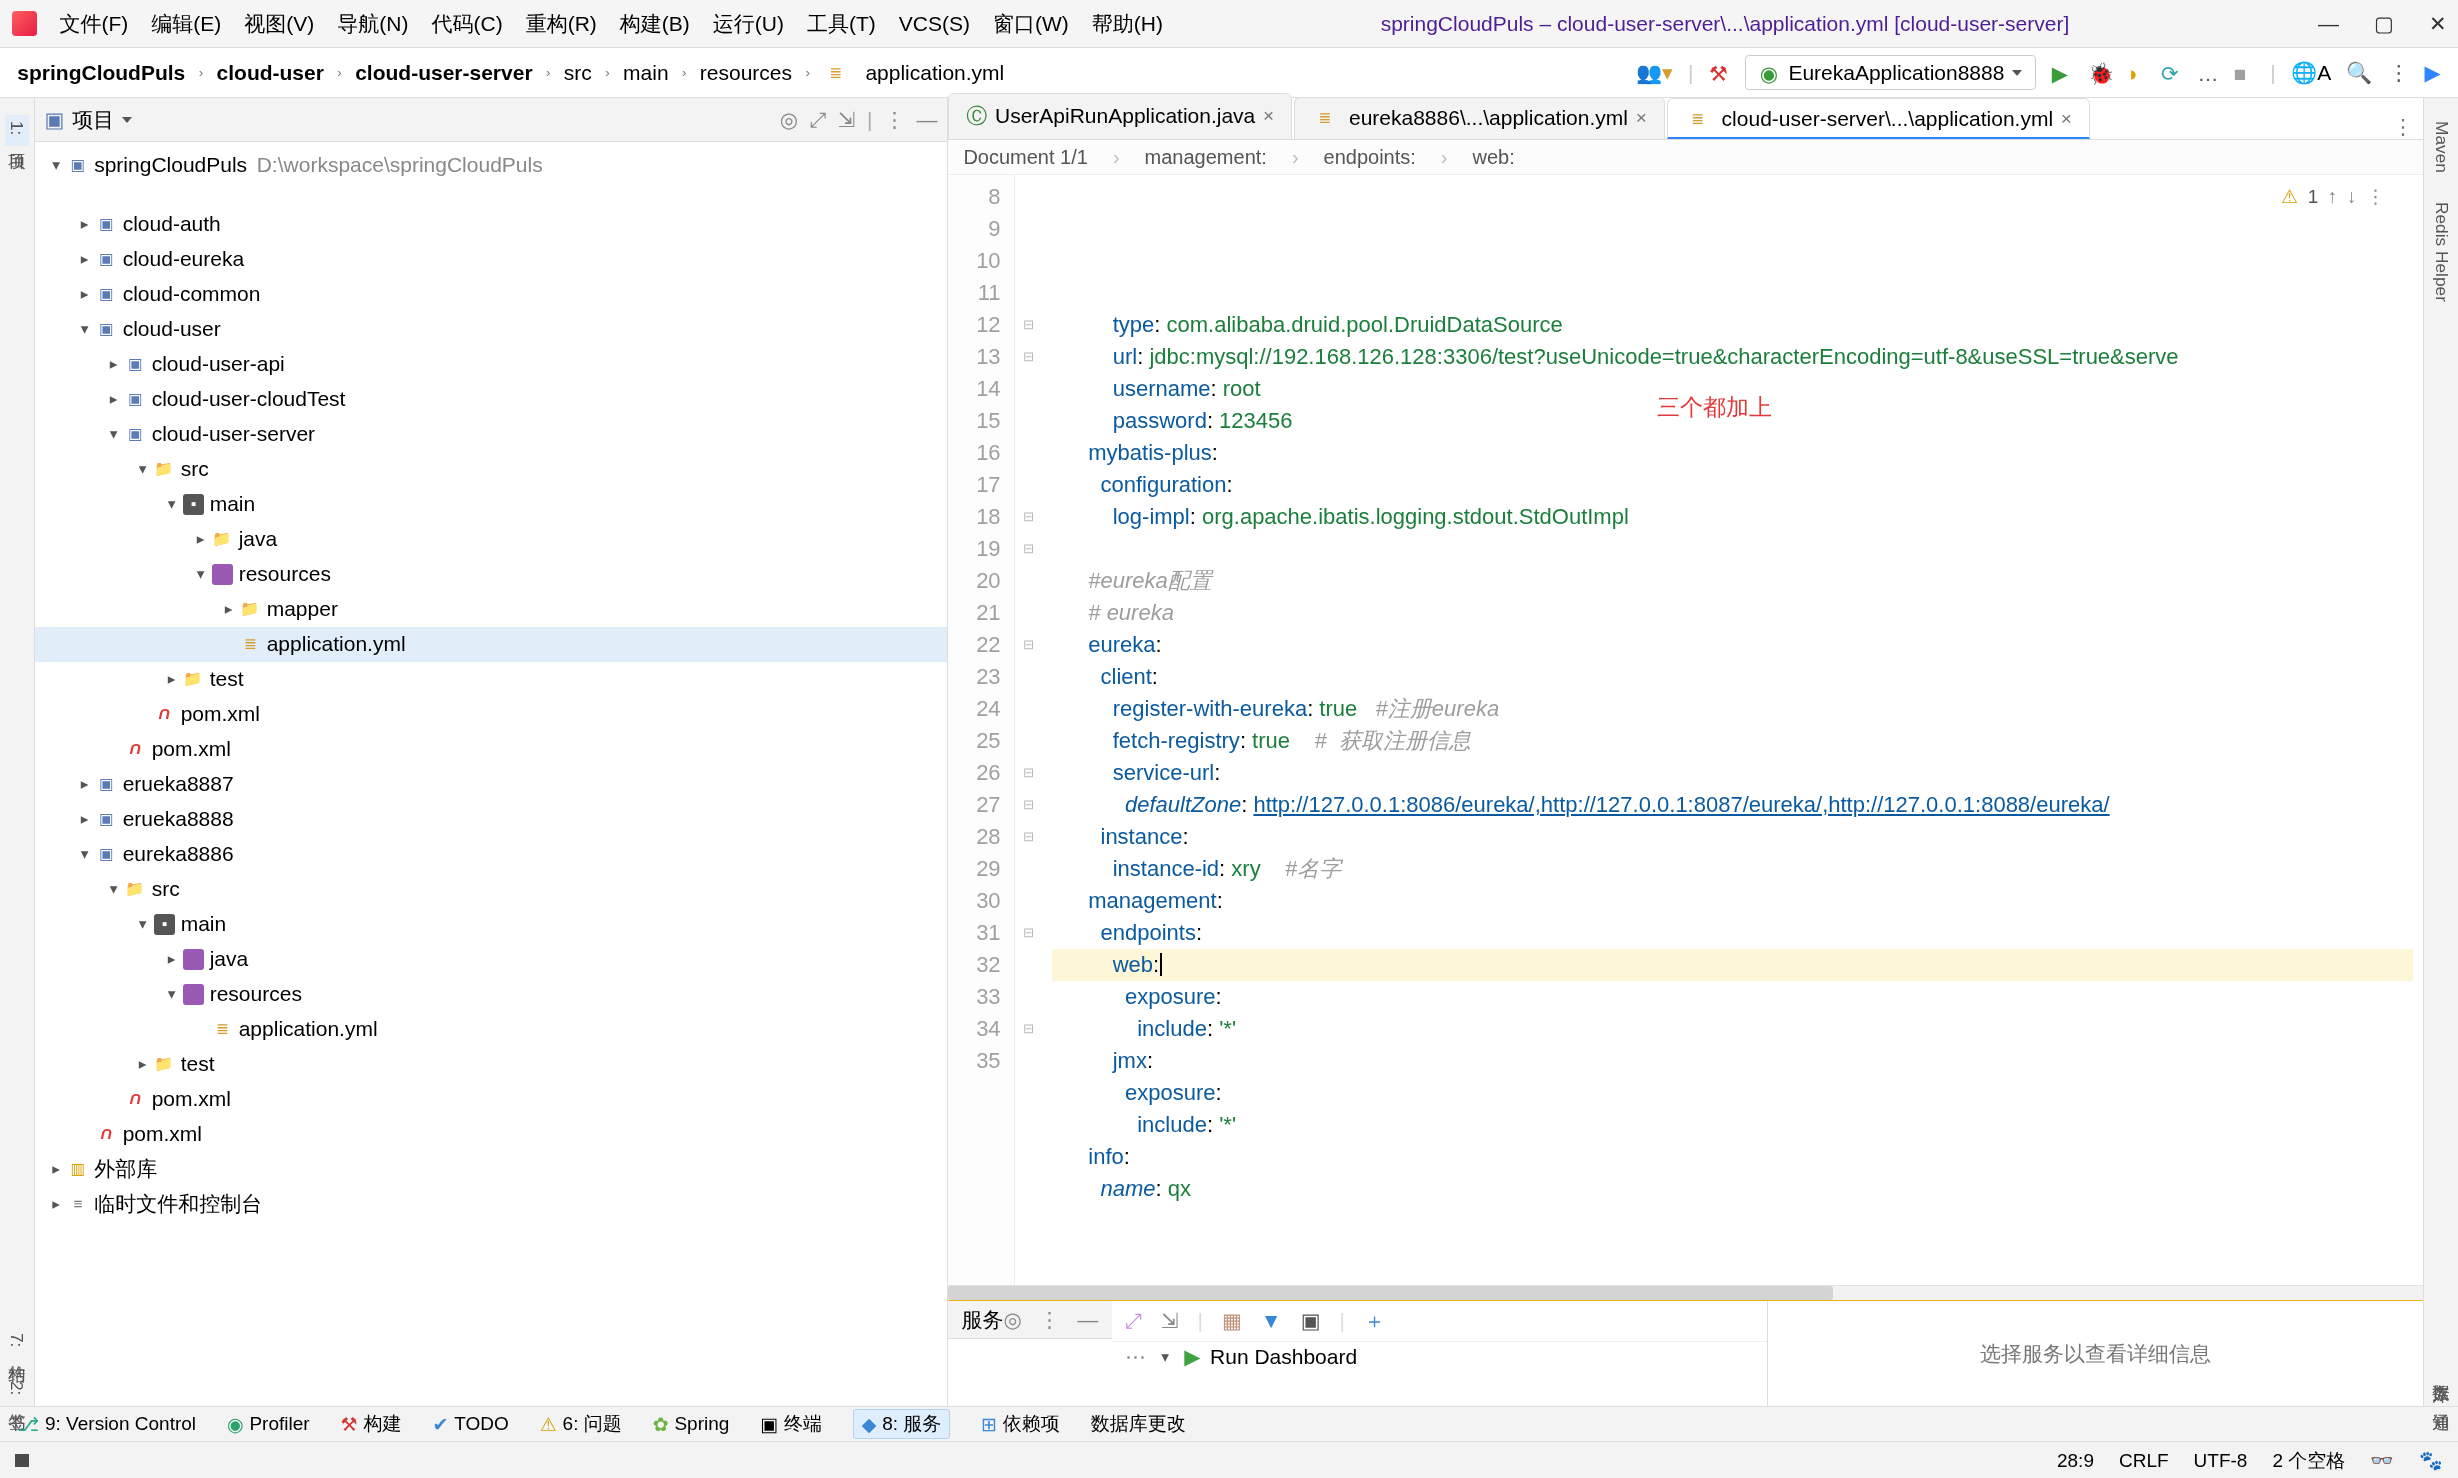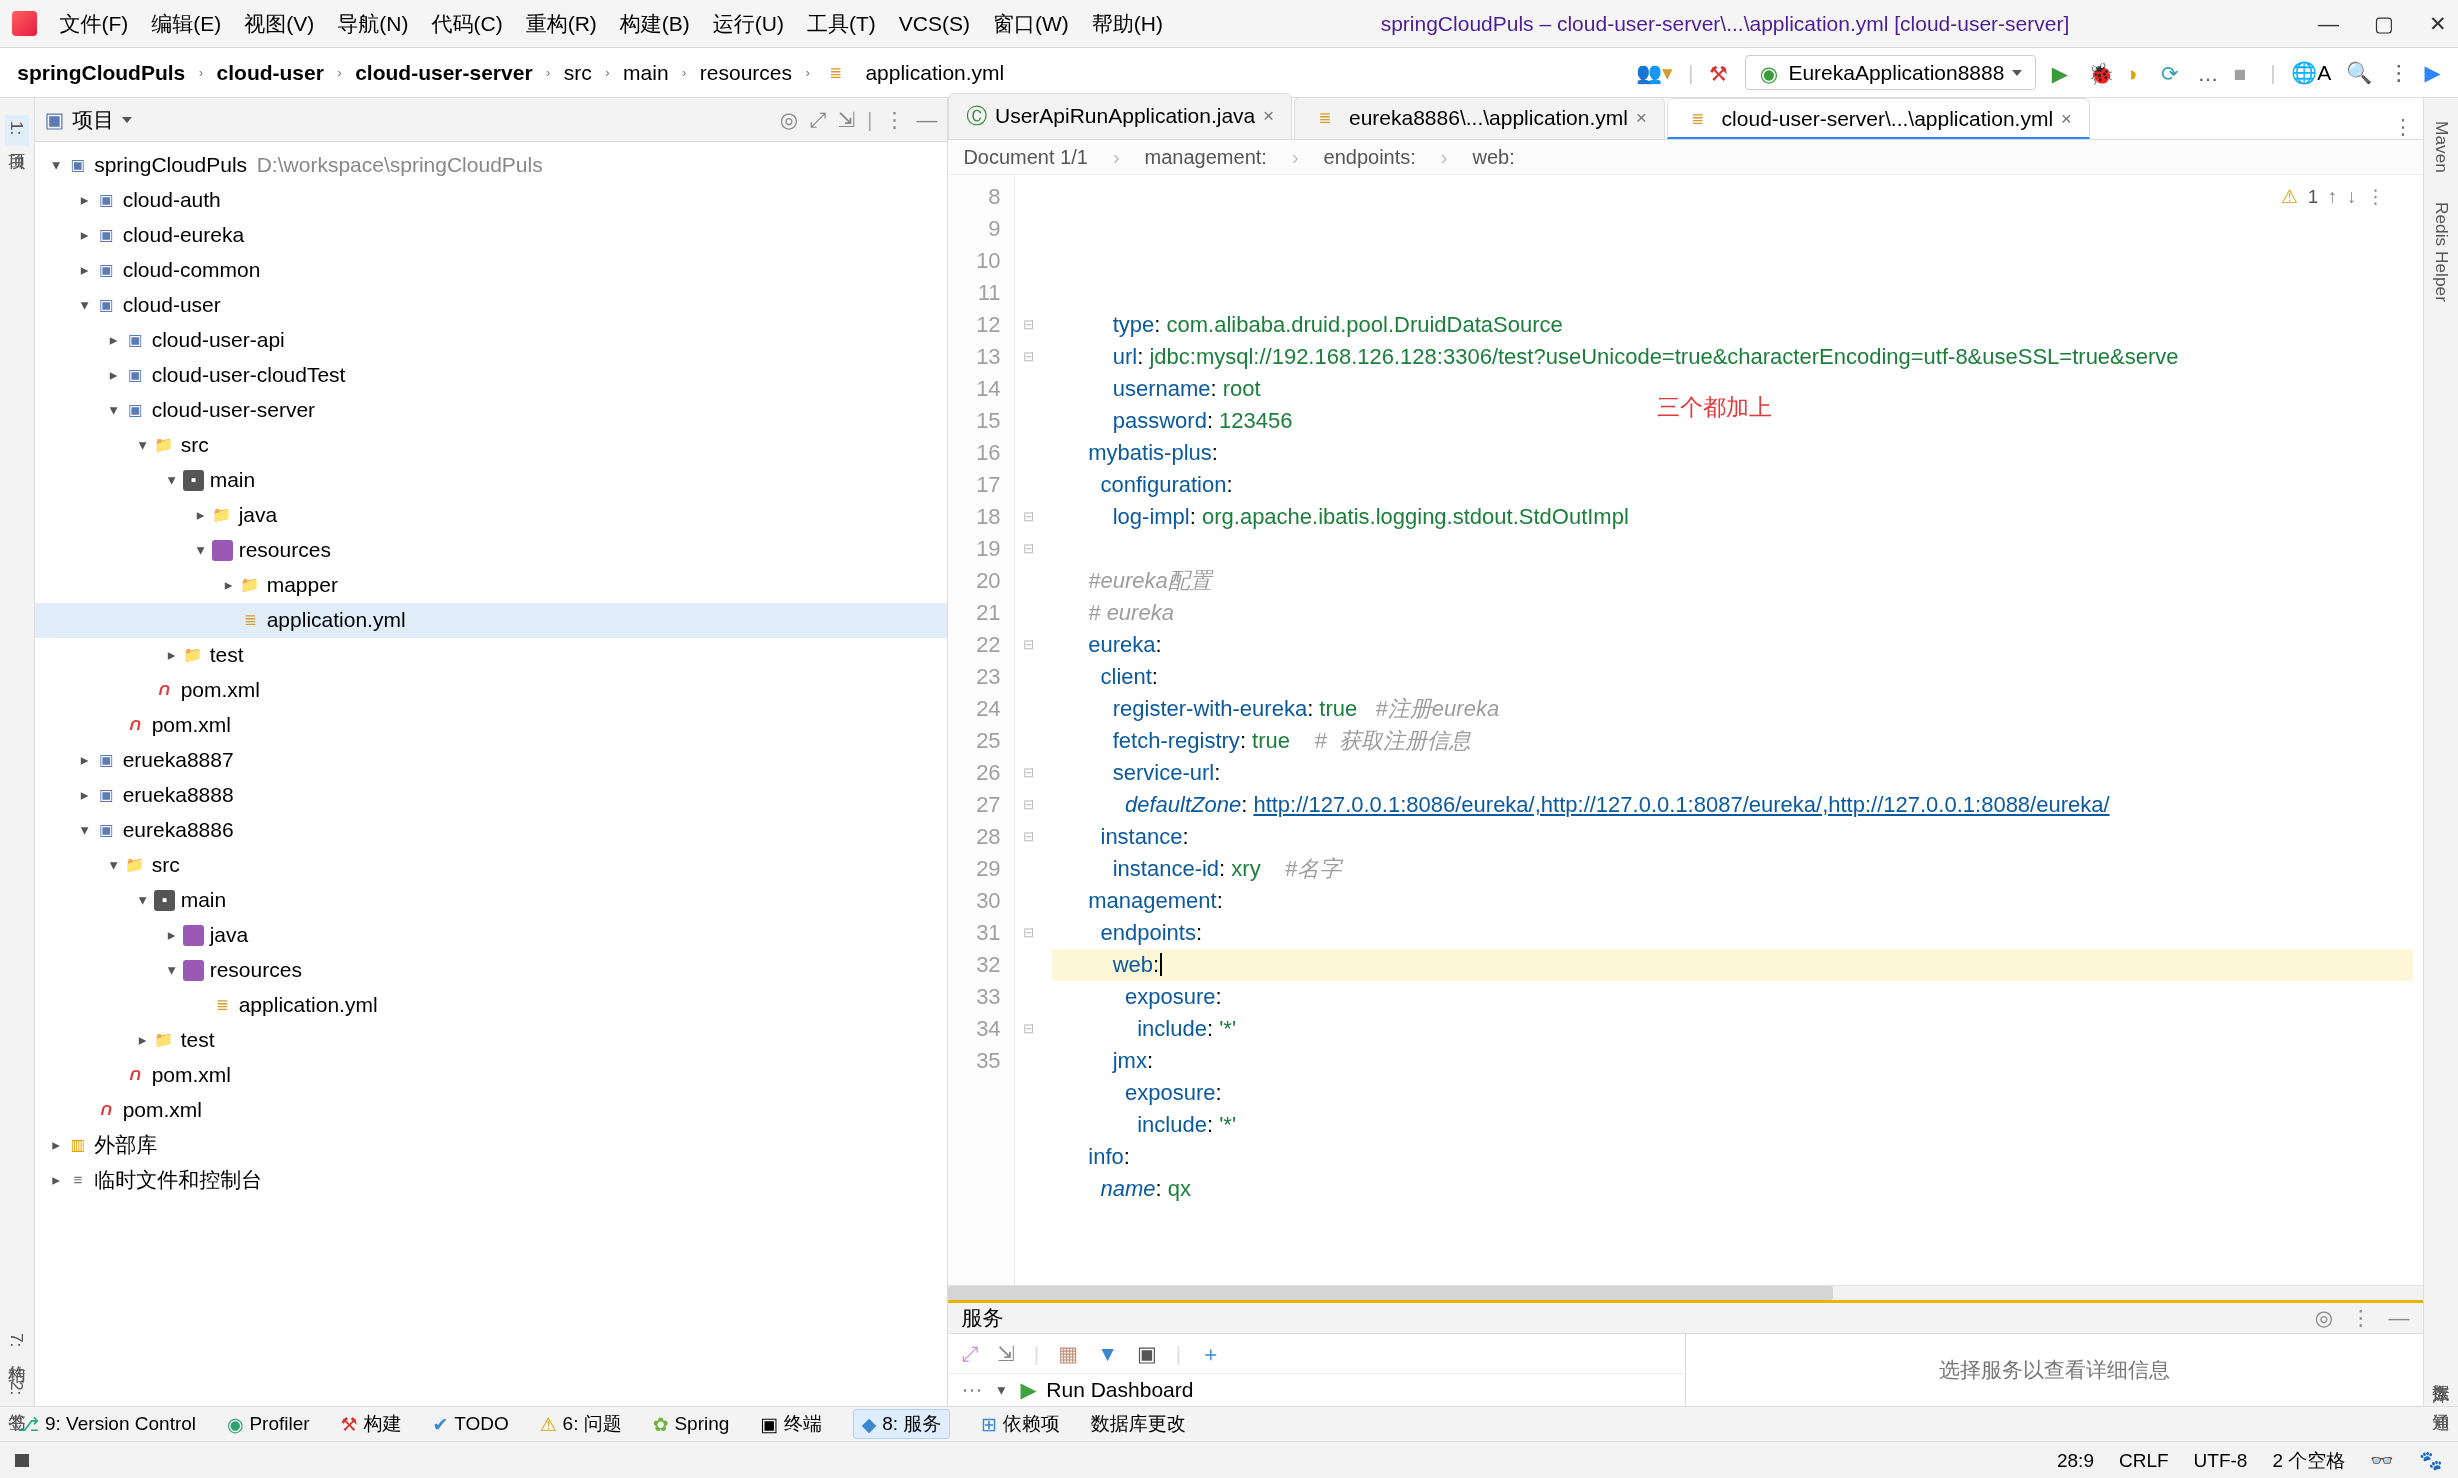--- a/index.html
+++ b/index.html
@@ -82,21 +82,21 @@
 .k-itl { font-style:italic; color:#0b5aa0; }
 .k-cmt { color:#9d9d9d; font-style:italic; }
 .k-url { color:#0b5aa0; text-decoration:underline; }
 .cursor { display:inline-block; width:1.9px; height:23px; background:#000; vertical-align:-3.8px; margin-left:1px; }
 .annot { position:absolute; color:#e23a3a; font-size:23px; }
 
 .insp { position:absolute; right:38px; top:5.8px; display:flex; align-items:center; gap:9.6px; font-size:19px; color:#555; }
 .insp .warn { color:#d6a000; }
 
 
-.services { height:106px; border-top:3px solid #eab308; display:flex; flex-direction:column; }
+.services { height:106px; border-top:1px solid #eab308; display:flex; flex-direction:row; }
 .svc-head { height:38px; display:flex; align-items:center; padding:0 13.4px; background:#f3f3f3; border-bottom:1px solid #ddd; font-size:21px; }
 .svc-head .sp { flex:1; }
 .svc-body { flex:1; display:flex; }
 .svc-toolbar { display:flex; gap:19px; align-items:center; padding:5.8px 13.4px; border-bottom:1px solid #eee; font-size:21px; color:#555; }
 .svc-left { flex:1; display:flex; flex-direction:column; border-right:1px solid #ddd; }
 .svc-dash { padding:3.8px 13.4px; display:flex; align-items:center; gap:9.6px; font-size:21px; }
 .svc-right { flex:1; display:flex; align-items:center; justify-content:center; color:#777; font-size:21px; }
 
 
 .tool-strip { height:35px; display:flex; align-items:center; gap:31px; padding:0 17.3px; border-top:1px solid #ddd; background:#f3f3f3; font-size:19px; }
@@ -203,21 +203,21 @@
       <span style="color:#888;">⋮</span>
       <span style="color:#888;">—</span>
     </div>
     <div class="tree" id="tree">
         <div class="tree-row" style="padding-left: 11.5px;">
           <span class="arrow open"></span>
           <span class="ico mod"></span>
           <span class="lbl">springCloudPuls</span>
           <span class="dim" style="margin-left: 9.6px;">D:\workspace\springCloudPuls</span>
         </div>
-        <div class="tree-row" style="padding-left: 40px;">
+        <div class="tree-row" style="padding-left: 40px; margin-top: 24px;">
           <span class="arrow collapsed"></span>
           <span class="ico mod"></span>
           <span class="lbl">cloud-auth</span>
         </div>
         <div class="tree-row" style="padding-left: 40px;">
           <span class="arrow collapsed"></span>
           <span class="ico mod"></span>
           <span class="lbl">cloud-eureka</span>
         </div>
         <div class="tree-row" style="padding-left: 40px;">

